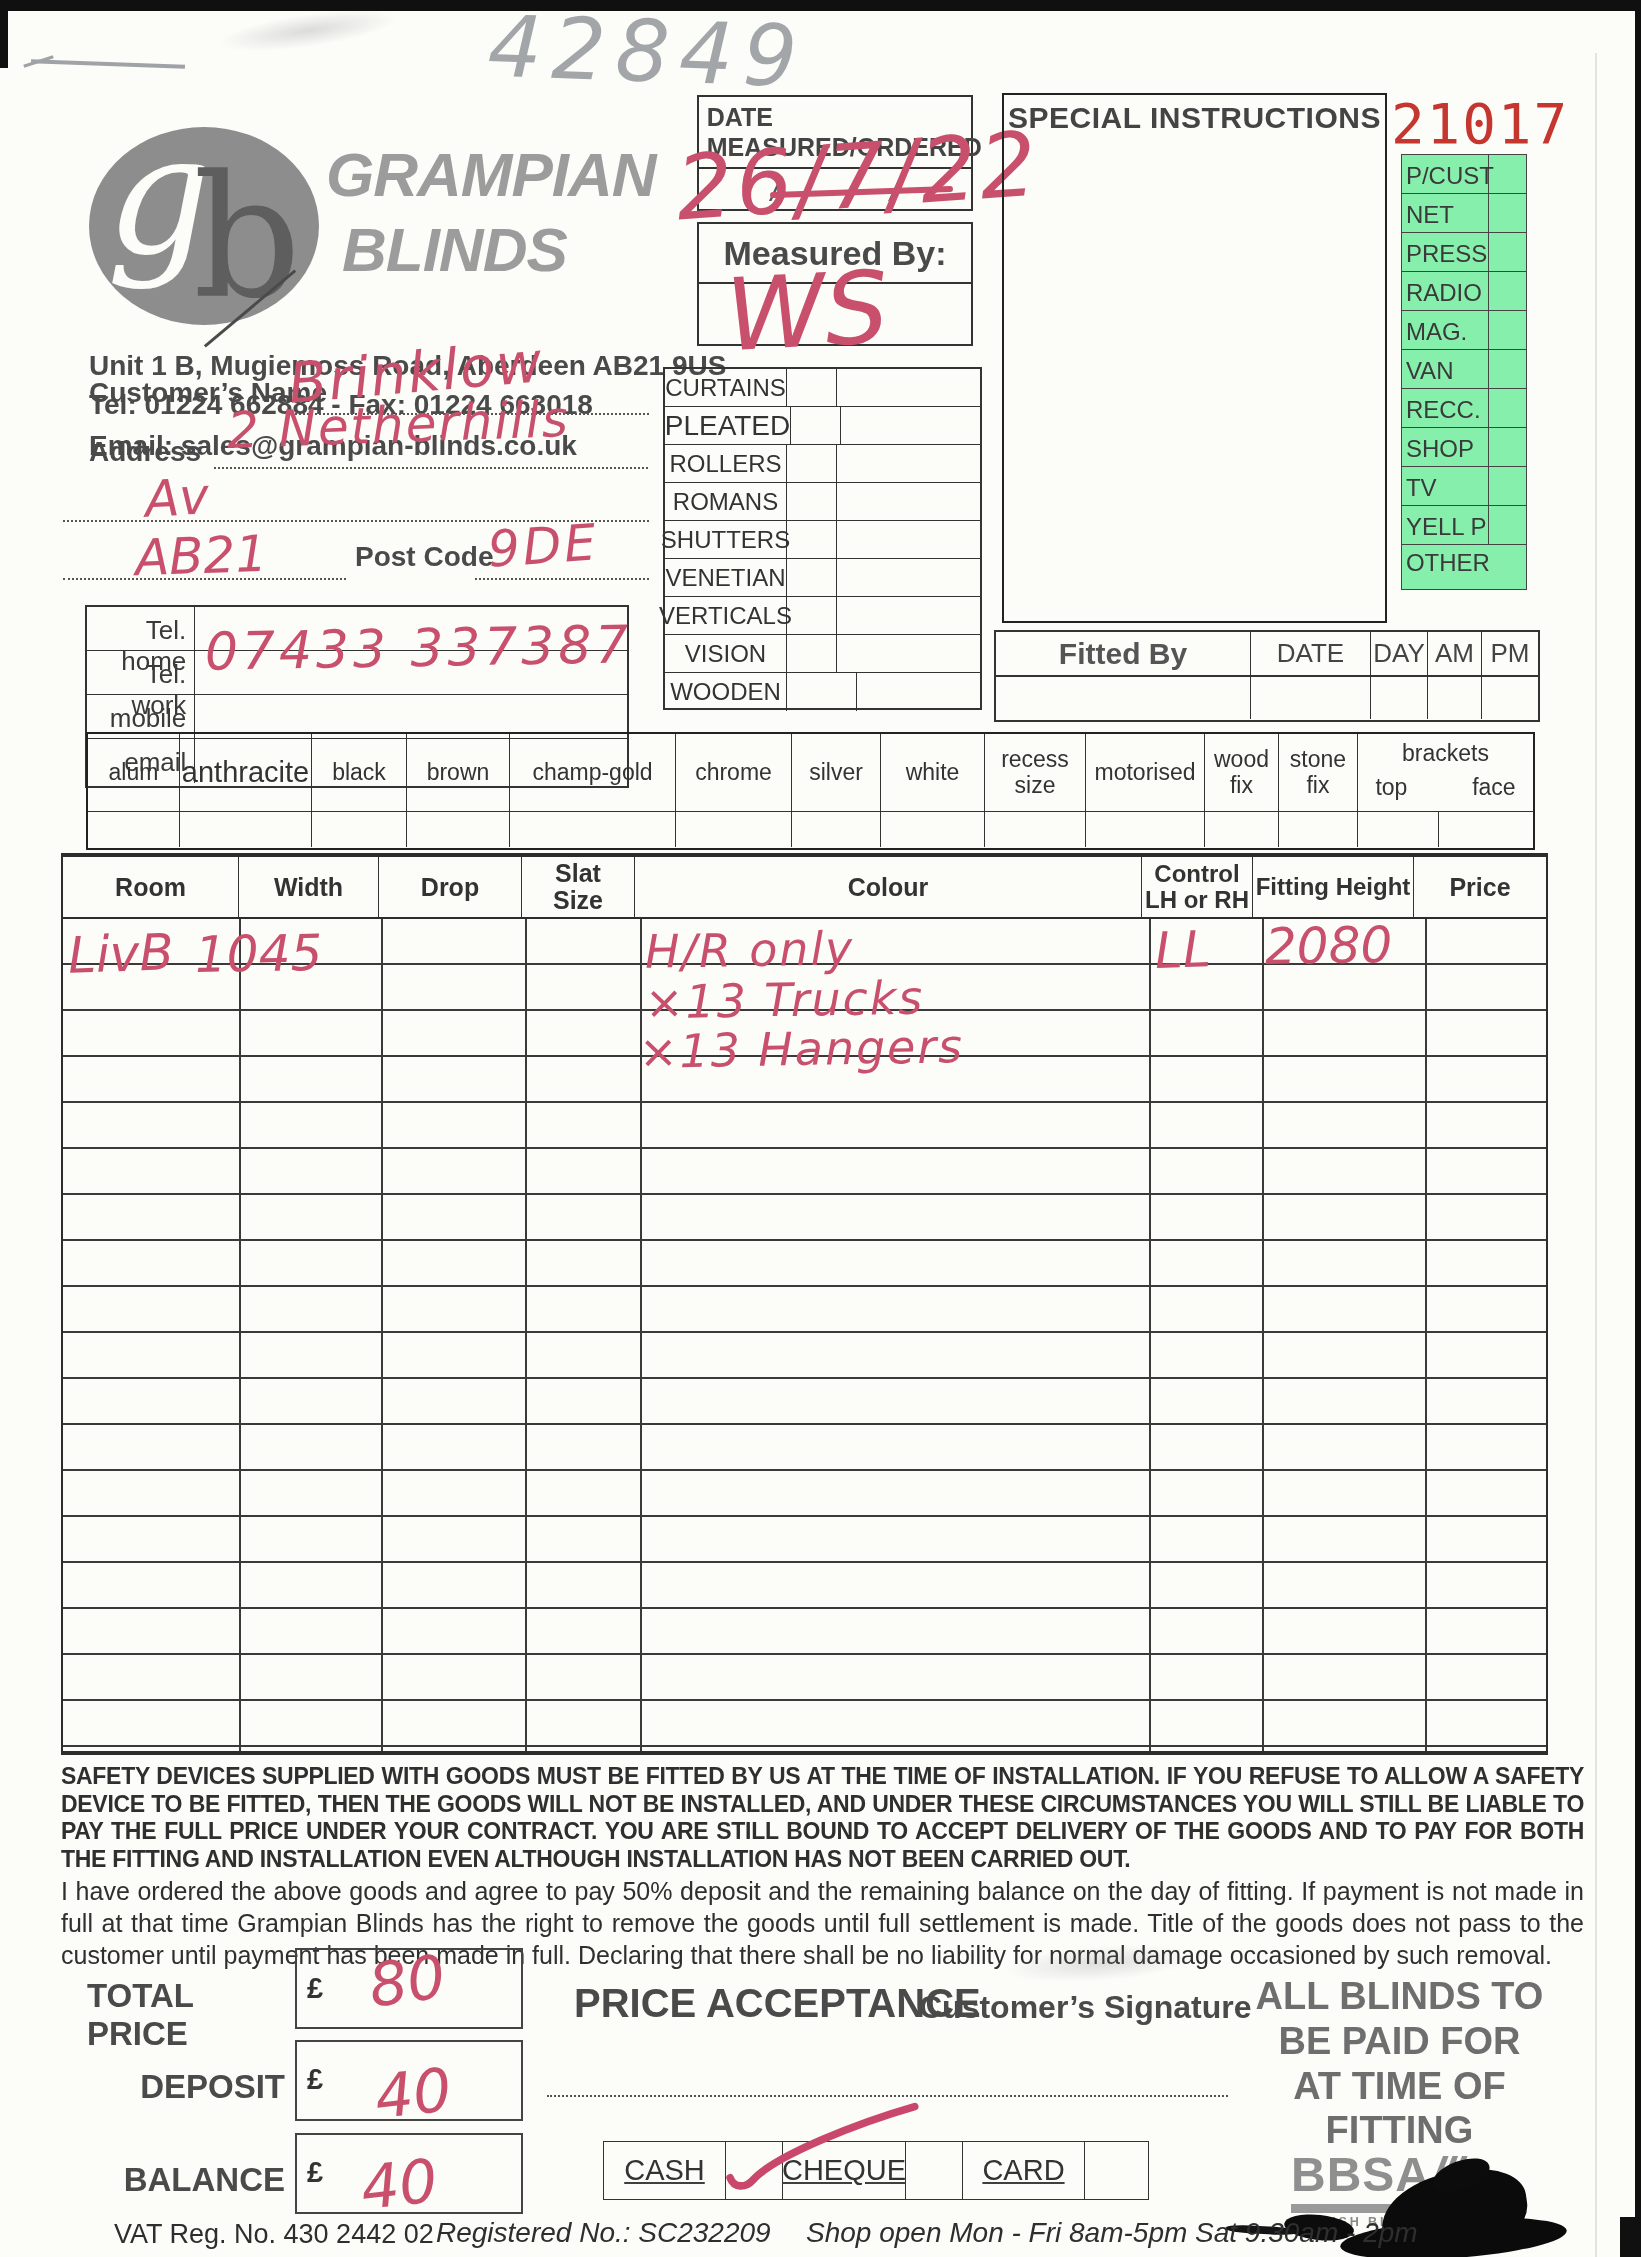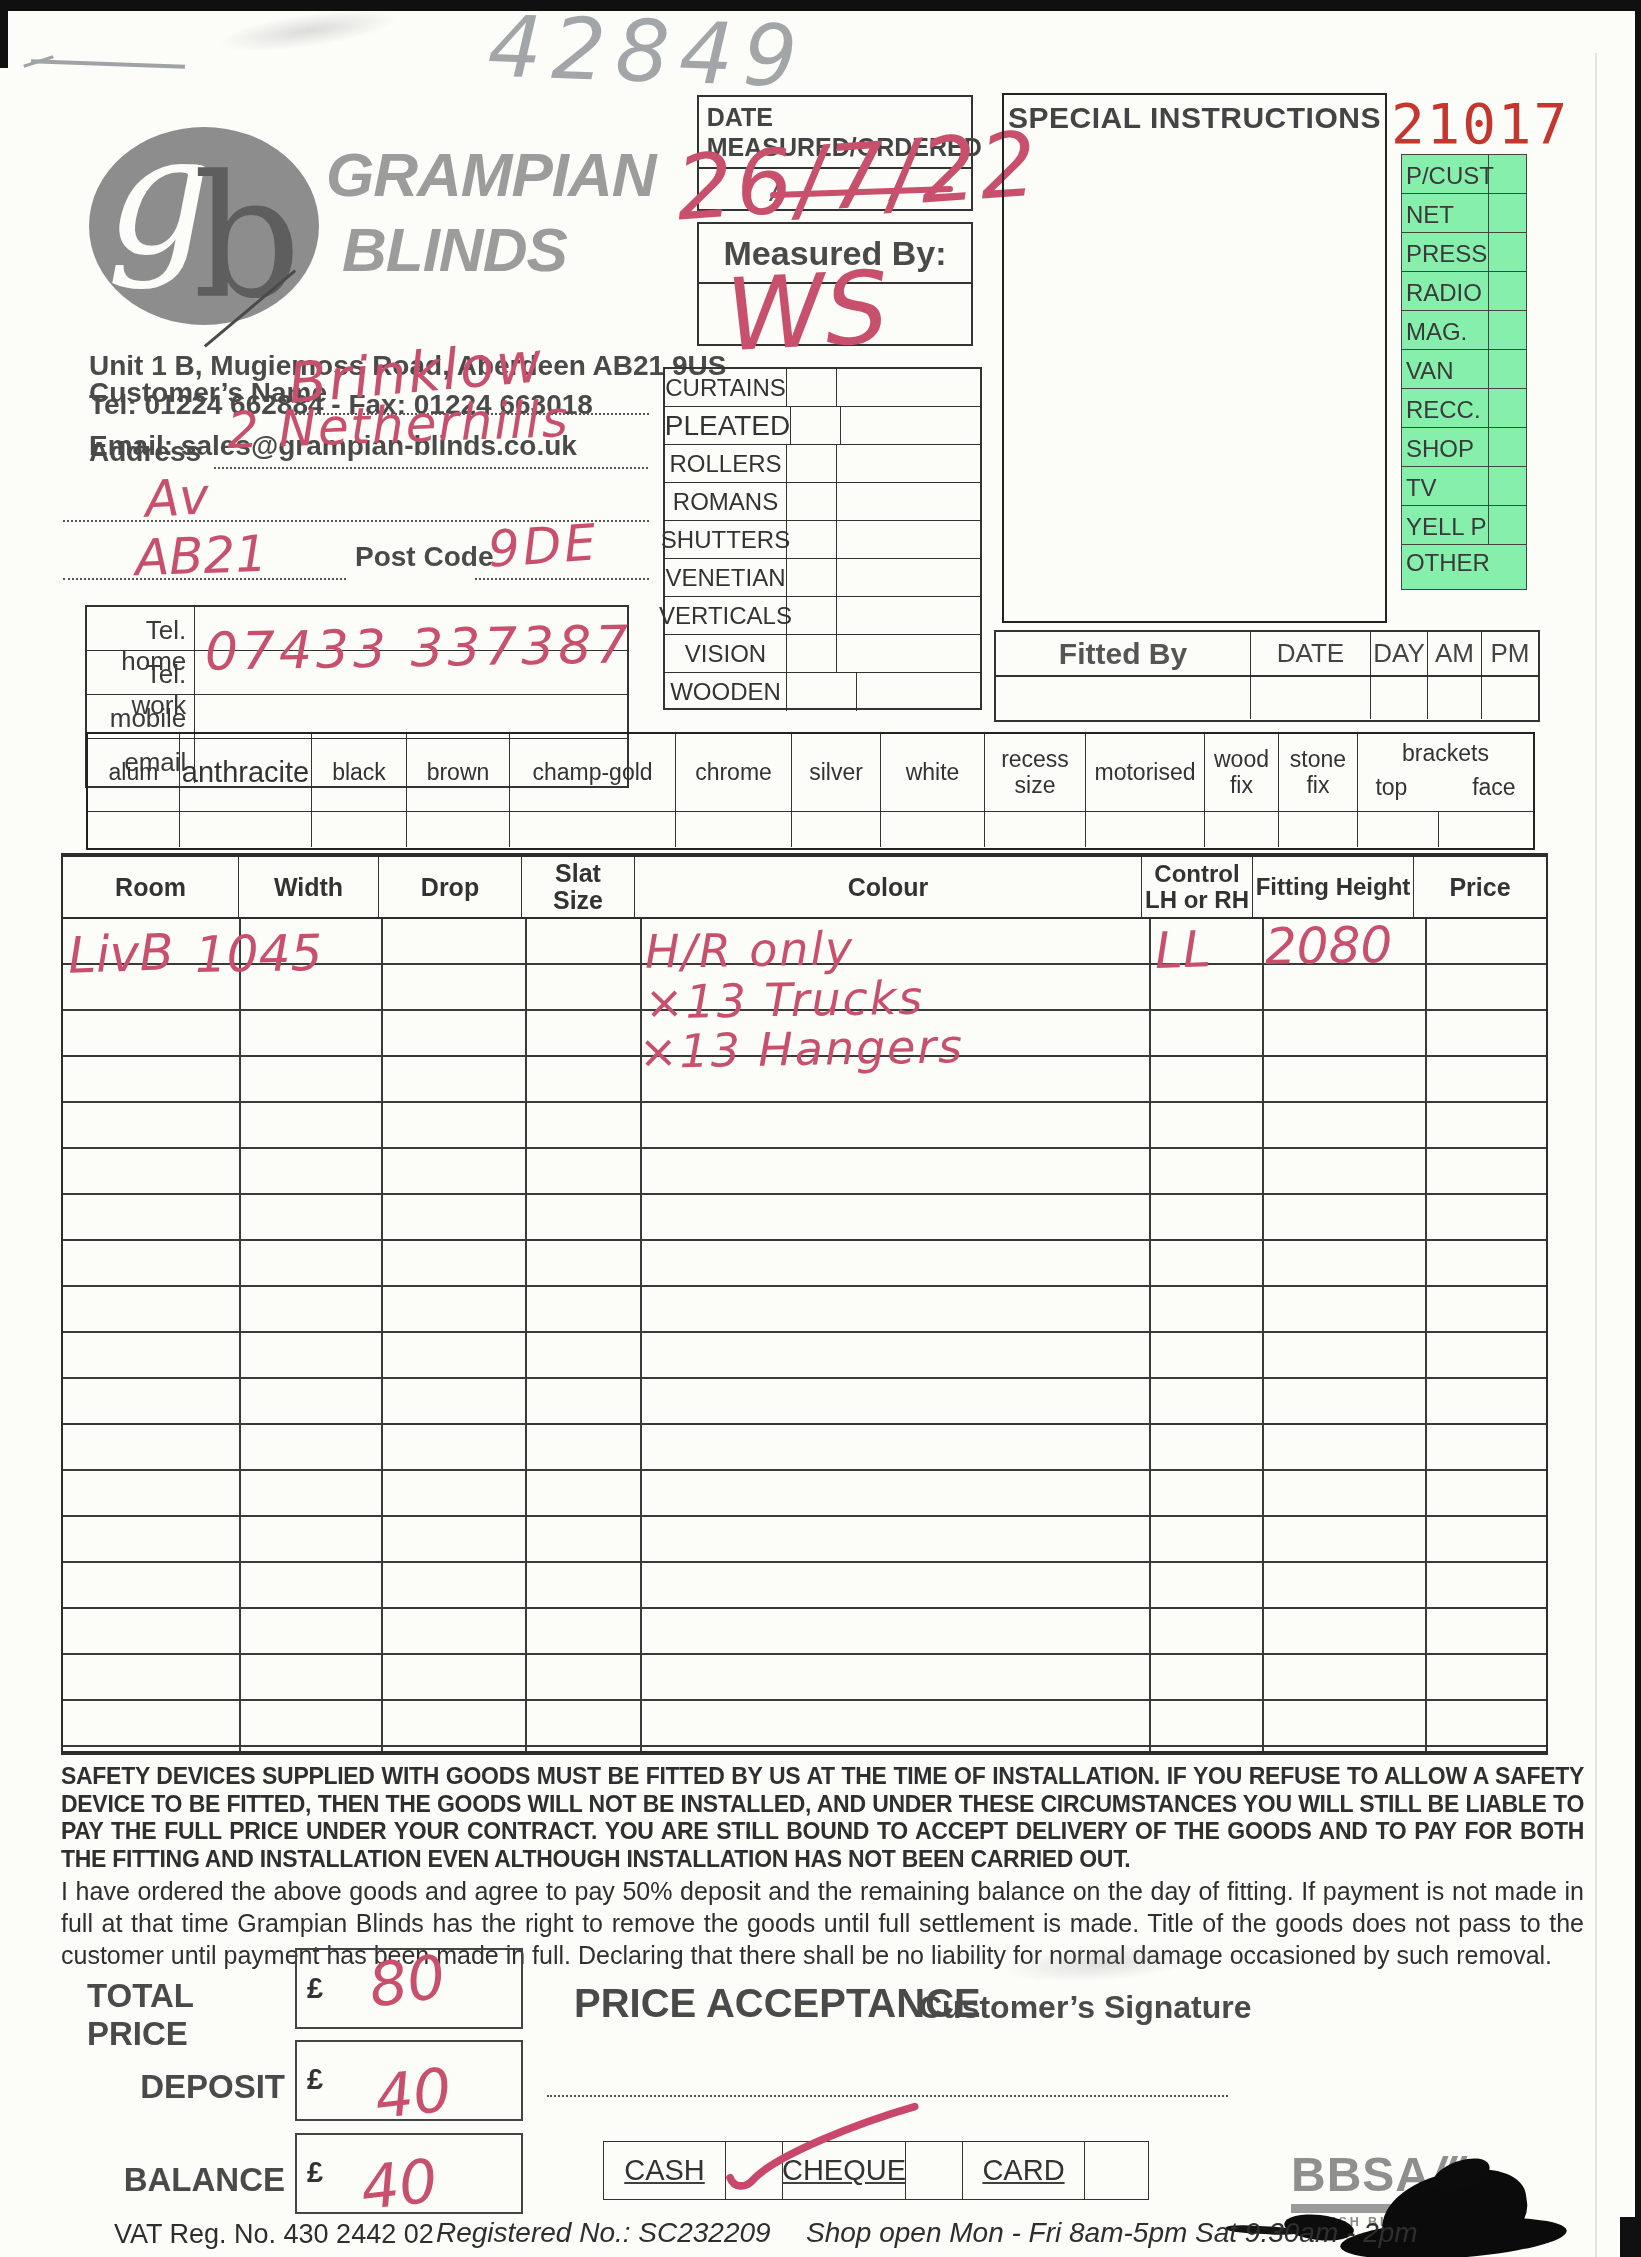--- a/index.html
+++ b/index.html
@@ -316,20 +316,26 @@
       <div class="cellc" style="width:123px;border-right:1.9px solid #333;font-size:29px;color:#333;">CHEQUE</div>
       <div style="width:57px;border-right:1.9px solid #333;"></div>
       <div class="cellc" style="width:122px;border-right:1.9px solid #333;font-size:29px;color:#333;">CARD</div>
       <div style="flex:1;"></div>
     </div>
   </div>
   <svg class="abs" style="left:716px;top:2097px;" width="208" height="100" viewBox="0 0 215 104">
     <path d="M14,84 C18,95 30,95 38,86 C62,60 150,26 206,10" stroke="#c8476a" stroke-width="8" fill="none" stroke-linecap="round"></path>
   </svg>
 
+  <div class="abs" style="left:1250px;top:1974px;width:299px;text-align:center;font-weight:800;font-size:38px;line-height:1.18;color:#6e6e6e;">
+    <div>ALL BLINDS TO</div>
+    <div>BE PAID FOR</div>
+    <div>AT TIME OF</div>
+    <div>FITTING</div>
+  </div>
 
   <div class="abs" style="left:1291px;top:2147px;color:#8f8f8f;">
     <span class="b" style="font-size:48px;letter-spacing:1px;">BBSA</span><span class="b" style="font-size:48px;font-style:italic;letter-spacing:-3.9px;">///</span><sup style="font-size:17.4px;">®</sup>
     <div style="width:217px;height:8.7px;background:#9a9a9a;margin-top:1.9px;"></div>
     <div class="b" style="font-size:12.6px;letter-spacing:2.9px;color:#8a8a8a;margin-top:2.9px;">BRITISH BLIND</div>
   </div>
   <div class="abs" style="left:1381px;top:2172px;width:147px;height:85px;background:#0b0b0b;border-radius:60% 40% 55% 45%;transform:rotate(-8deg);"></div>
   <div class="abs" style="left:1340px;top:2219px;width:227px;height:39px;background:#0b0b0b;border-radius:50%;transform:rotate(-4deg);"></div>
   <div class="abs" style="left:1284px;top:2215px;width:70px;height:25px;background:#0c0c0c;border-radius:50%;transform:rotate(6deg);"></div>
   <div class="abs" style="left:1431px;top:2161px;width:60px;height:29px;background:#0c0c0c;border-radius:50%;transform:rotate(-20deg);"></div>

